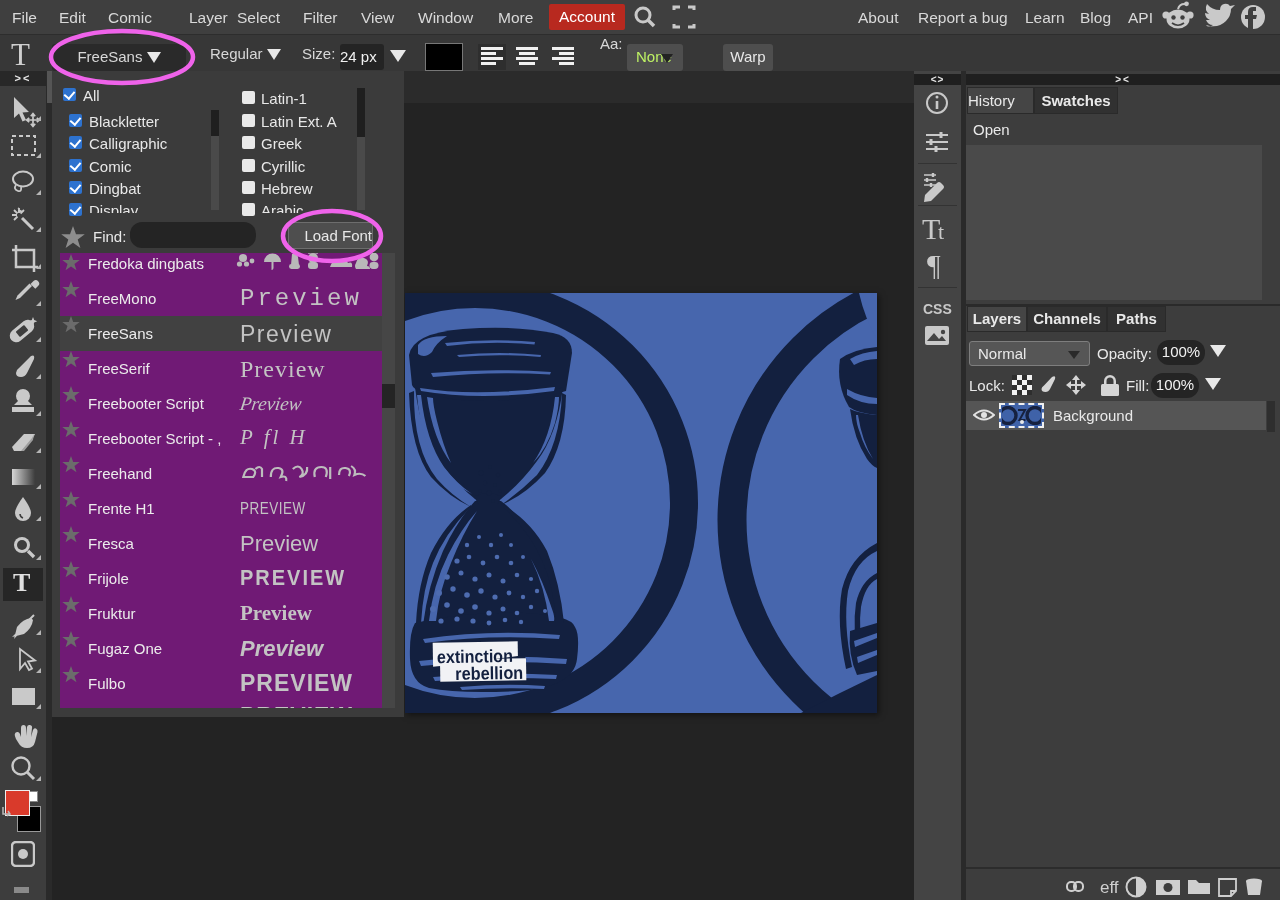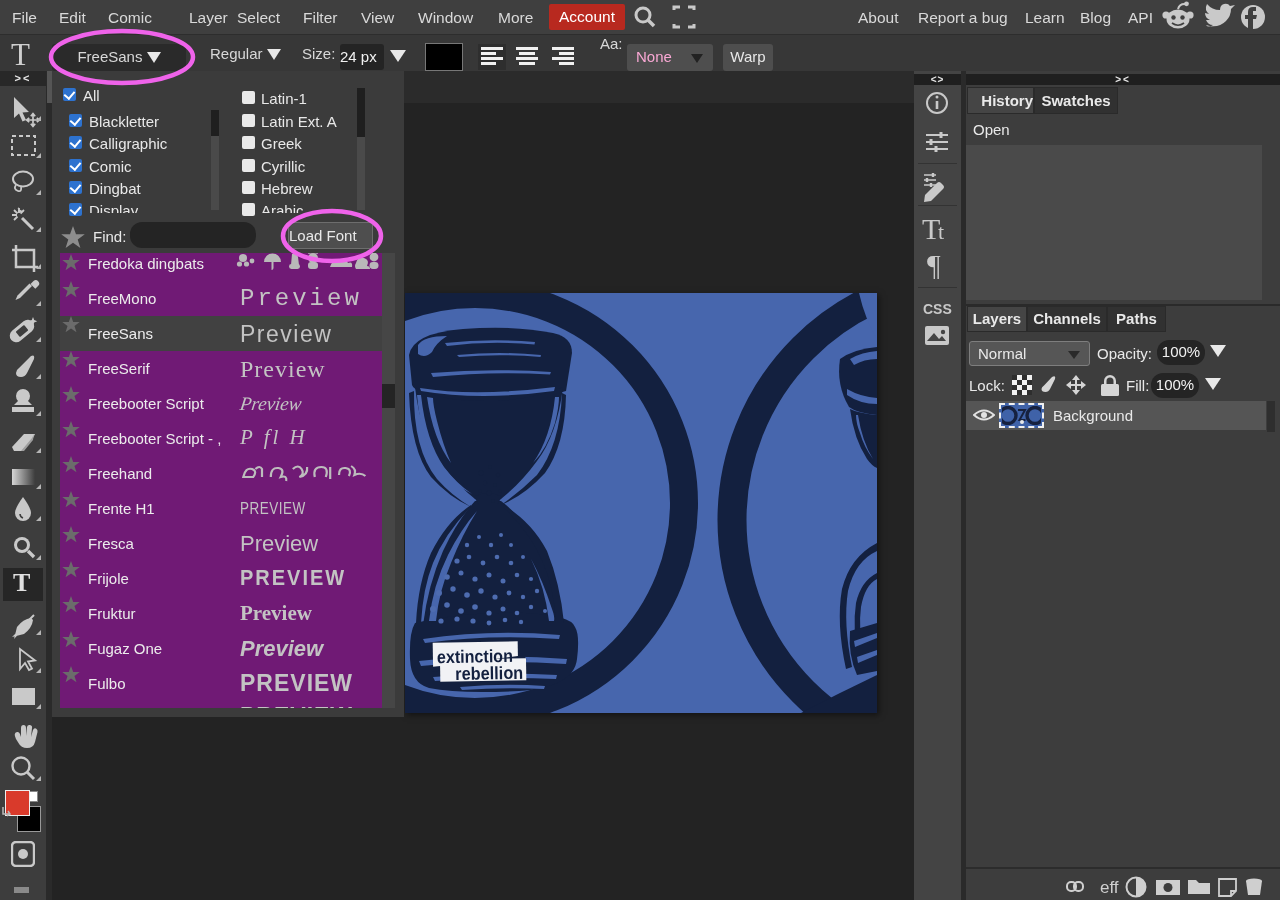--- a/index.html
+++ b/index.html
@@ -15,21 +15,21 @@
 #fontpanel{position:absolute;left:52px;top:71px;width:352px;height:646px;background:#3b3b3b;font-size:15px;color:#e8e8e8}
 #ricons{position:absolute;left:914px;top:71px;width:47px;height:829px;background:#444}
 #rpanel{position:absolute;left:966px;top:71px;width:314px;height:829px;background:#3d3d3d;font-size:15px;color:#e9e9e9}
 #rgap{position:absolute;left:961px;top:71px;width:5px;height:829px;background:#2a2a2a}
 .chk{position:absolute;width:13px;height:13px;border-radius:2px}
 .chk.on{background:#2d72cf}
 .chk.on:after{content:"";position:absolute;left:2.5px;top:0.5px;width:5px;height:8px;border:solid #fff;border-width:0 2px 2px 0;transform:rotate(40deg)}
 .chk.off{background:#e9e9e9}
 .row{position:absolute;white-space:nowrap}
 .darkbox{position:absolute;background:#242424;border-radius:12px}
-.btn{position:absolute;background:#4e4e4e;border:1px solid #6d6d6d;border-radius:3px;color:#e8e8e8;text-align:left}
+.btn{position:absolute;background:#4e4e4e;border:1px solid #6d6d6d;border-radius:3px;color:#e8e8e8;text-align:right}
 .lstar{position:absolute;left:2px}
 .fname{position:absolute;left:28px;font-size:15px;color:#ececec;white-space:nowrap}
 .fprev{position:absolute;left:180px;color:#c3c3c3;white-space:nowrap;transform-origin:left center}
 </style></head>
 <body>
 <div id="menubar">
 <span class="mi" style="left:12px">File</span>
 <span class="mi" style="left:59px">Edit</span>
 <span class="mi" style="left:108px">Comic</span>
 <span class="mi" style="left:189px">Layer</span>
@@ -64,21 +64,21 @@
         <rect x="41" y="8" width="16" height="3"></rect>
         <rect x="38" y="13" width="22" height="3"></rect>
         <rect x="41" y="18" width="16" height="3"></rect>
 <rect x="74" y="3" width="22" height="3"></rect>
         <rect x="81" y="8" width="15" height="3"></rect>
         <rect x="74" y="13" width="22" height="3"></rect>
         <rect x="81" y="18" width="15" height="3"></rect>
 </g>
     </svg>
 <span style="position:absolute;left:600px;top:0">Aa:</span>
-<div style="position:absolute;left:627px;top:9px;width:86px;height:27px;background:#4e4e4e;border-radius:3px;color:#f9a8d4;line-height:26px"><span style="margin-left:9px">None</span><span style="position:absolute;right:10px;top:10px;width:0;height:0;border-left:6px solid transparent;border-right:6px solid transparent;border-top:9px solid #222"></span></div>
+<div style="position:absolute;left:627px;top:9px;width:56px;height:27px;background:#4e4e4e;border-radius:3px;color:#bef264;line-height:26px"><span style="margin-left:9px">None</span><span style="position:absolute;right:10px;top:10px;width:0;height:0;border-left:6px solid transparent;border-right:6px solid transparent;border-top:9px solid #222"></span></div>
 <div style="position:absolute;left:723px;top:9px;width:50px;height:27px;background:#4e4e4e;border-radius:3px;color:#e8e8e8;text-align:center;line-height:26px">Warp</div>
 </div>
 <div id="lefttools">
 <div style="position:absolute;left:0;top:0;width:46px;height:15px;background:#282828;color:#e8e8e8;font-size:11px;font-weight:bold;text-align:center;letter-spacing:2px;line-height:14px">&gt;&lt;</div>
 <svg width="46" height="829" viewBox="0 0 46 829" style="position:absolute;left:0;top:0">
 <g fill="none" stroke="#c9c9c9" stroke-width="2">
 
 <path d="M14,26 L14,47 L19,42.5 L22.5,50.5 L26,49 L22.5,41.5 L29,41 Z" fill="#c9c9c9" stroke="none"></path>
 <g stroke-width="1.7">
           <path d="M33,43 v12 M27,49 h12 M30.8,45.2 l2.2,-2.6 2.2,2.6 M30.8,52.8 l2.2,2.6 2.2,-2.6 M29.2,46.8 l-2.6,2.2 2.6,2.2 M36.8,46.8 l2.6,2.2 -2.6,2.2"></path>
@@ -359,21 +359,21 @@
 <text x="9" y="243" font-family="Liberation Sans" font-size="14" font-weight="bold" fill="#c9c9c9" stroke="none">CSS</text>
 <rect x="11" y="255" width="24" height="19" rx="2" fill="#c9c9c9" stroke="none"></rect>
 <path d="M13,270 l7,-8 5,6 3,-3 4,5 Z" fill="#444" stroke="none"></path>
 <circle cx="29" cy="261" r="2.2" fill="#444" stroke="none"></circle>
 </g>
     </svg>
 </div>
 <div id="rgap"></div>
 <div id="rpanel">
 <div style="position:absolute;left:0;top:3px;width:314px;height:11px;background:#1f1f1f;color:#e8e8e8;font-size:10px;font-weight:bold;text-align:center;letter-spacing:2px;line-height:11px">&gt;&lt;</div>
-<div style="position:absolute;left:1px;top:16px;width:67px;height:27px;background:#454545;border:1px solid #2a2a2a;font-weight:bold;text-align:right;line-height:25px">History</div>
+<div style="position:absolute;left:1px;top:16px;width:67px;height:27px;background:#454545;border:1px solid #2a2a2a;font-weight:normal;text-align:left;line-height:25px">History</div>
 <div style="position:absolute;left:68px;top:16px;width:84px;height:27px;background:#313131;border:1px solid #2a2a2a;font-weight:bold;text-align:center;line-height:25px">Swatches</div>
 <div style="position:absolute;left:7px;top:50px">Open</div>
 <div style="position:absolute;left:0;top:74px;width:296px;height:155px;background:#4a4a4a"></div>
 <div style="position:absolute;left:0;top:233px;width:314px;height:2px;background:#2a2a2a"></div>
 <div style="position:absolute;left:1px;top:235px;width:60px;height:26px;background:#454545;border:1px solid #2a2a2a;font-weight:bold;text-align:center;line-height:24px">Layers</div>
 <div style="position:absolute;left:61px;top:235px;width:80px;height:26px;background:#313131;border:1px solid #2a2a2a;font-weight:bold;text-align:center;line-height:24px">Channels</div>
 <div style="position:absolute;left:141px;top:235px;width:59px;height:26px;background:#313131;border:1px solid #2a2a2a;font-weight:bold;text-align:center;line-height:24px">Paths</div>
 <div style="position:absolute;left:3px;top:270px;width:121px;height:25px;background:#565656;border:1px solid #7e7e7e;border-radius:3px;line-height:23px"><span style="margin-left:8px">Normal</span><span style="position:absolute;right:9px;top:9px;width:0;height:0;border-left:6px solid transparent;border-right:6px solid transparent;border-top:8px solid #2a2a2a"></span></div>
 <span style="position:absolute;left:131px;top:274px">Opacity:</span>
 <div class="darkbox" style="left:191px;top:269px;width:48px;height:25px;text-align:center;line-height:24px;color:#f2f2f2">100%</div>

